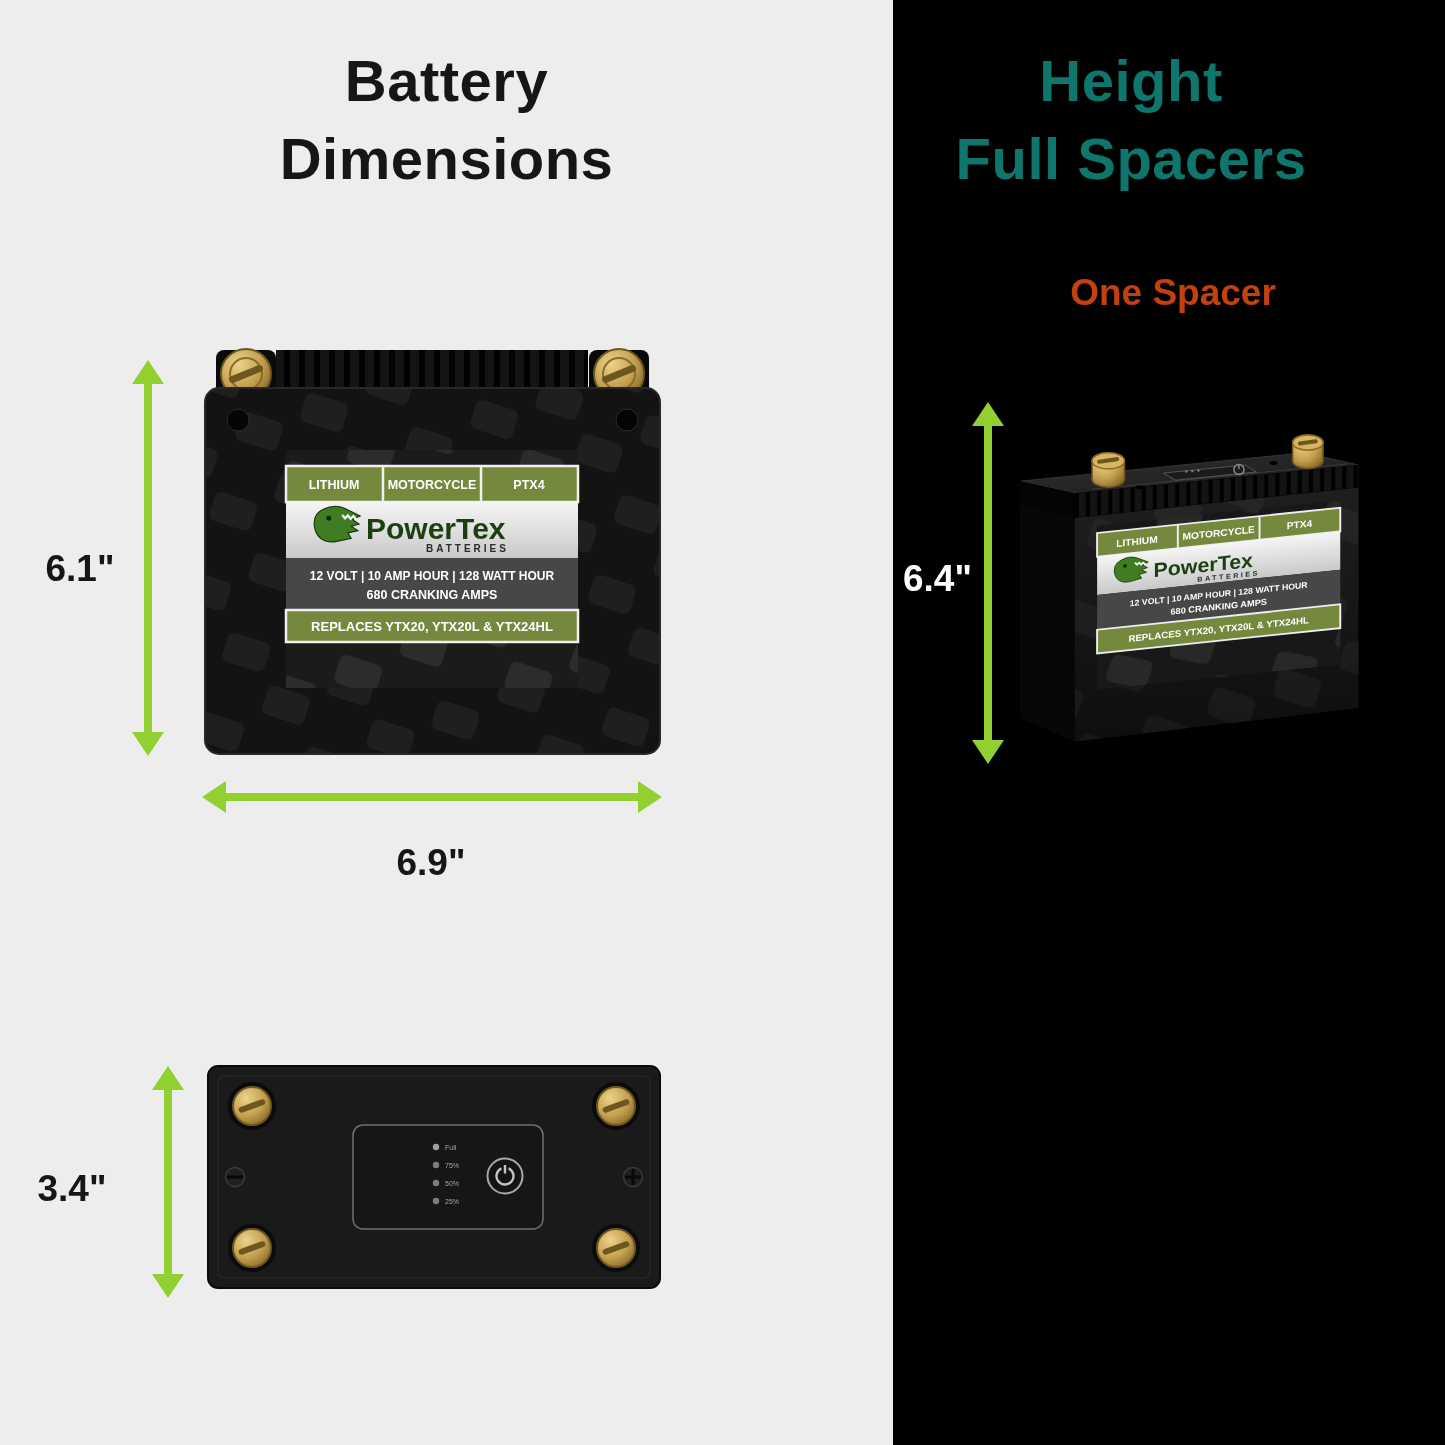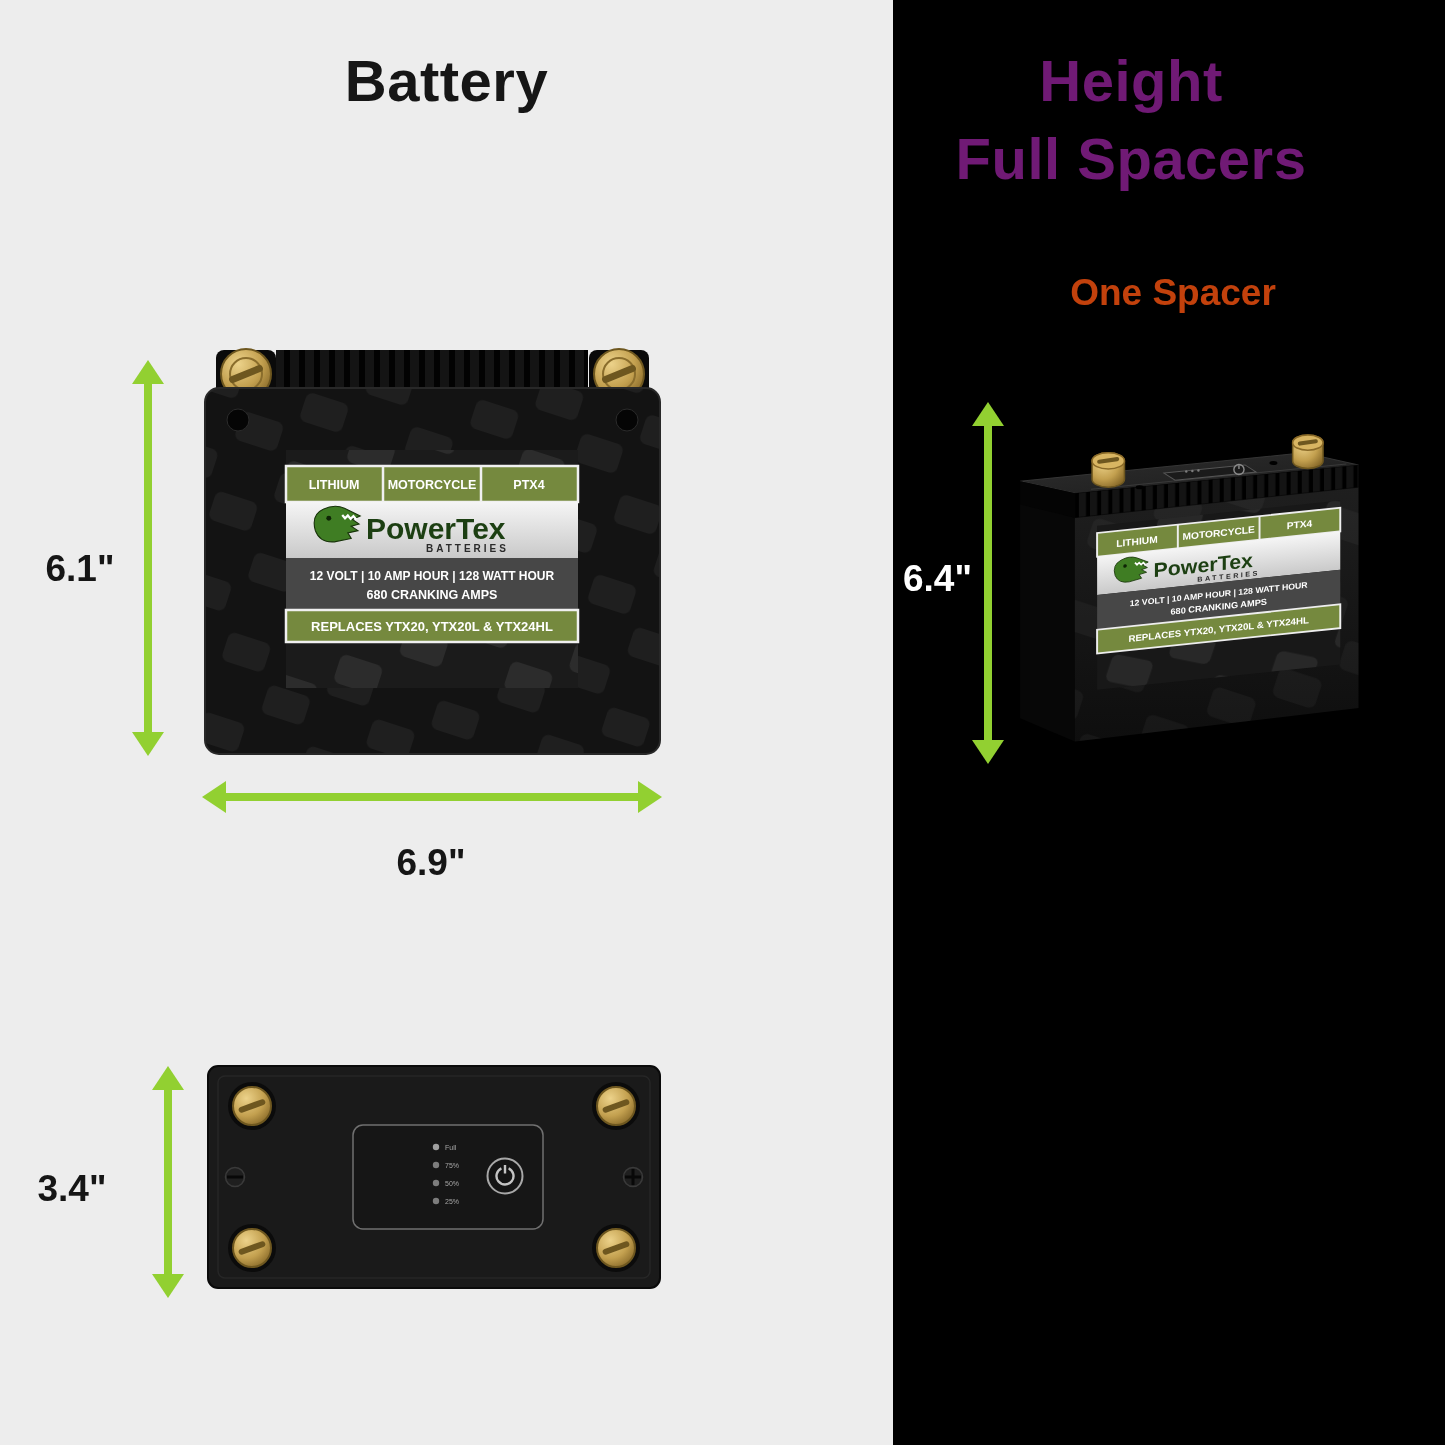--- a/index.html
+++ b/index.html
@@ -3,21 +3,21 @@
 <meta charset="utf-8">
 <style>
   :root { --accent:#92d031; --left-bg:#ededed; --right-bg:#000000; }
   * { margin:0; padding:0; box-sizing:border-box; }
   html,body { background:#fff; }
   body { width:1445px; height:1445px; font-family:"Liberation Sans", sans-serif; }
   .canvas { position:relative; width:1445px; height:1445px; background:var(--left-bg); overflow:hidden; }
   .panel-right { position:absolute; left:893px; top:0; width:552px; height:1445px; background:var(--right-bg); }
   .title { position:absolute; text-align:center; font-weight:bold; font-size:58px; line-height:1.34; letter-spacing:0.5px; color:#161616; }
   .title.left-t { left:0; top:42px; width:893px; }
-  .title.right-t { left:893px; top:42px; width:476px; color:#701a75; }
+  .title.right-t { left:893px; top:42px; width:476px; color:#0f766e; }
   .subtitle { position:absolute; left:897px; top:272px; width:552px; text-align:center; color:#c2410c; font-weight:bold; font-size:37px; }
   .dim-label { position:absolute; font-weight:bold; font-size:37px; color:#161616; text-align:center; }
   .dim-label.light { color:#ffffff; }
   svg.fig { position:absolute; }
   svg text { font-family:"Liberation Sans", sans-serif; font-weight:bold; }
   svg text.t-thin { font-weight:normal; }
   
   .arrow { position:absolute; }
   .arrow-v { width:34px; }
   .arrow-v .shaft { position:absolute; left:13px; top:20px; bottom:20px; width:8px; background:var(--accent); }
@@ -34,20 +34,21 @@
 </style>
 </head>
 <body>
 
 <div class="canvas">
 
   <div class="panel-right"></div>
 
   <h1 class="title left-t">
     <span style="display:block">Battery</span>
+    <span style="display:block">Dimensions</span>
   </h1>
   <h1 class="title right-t">
     <span style="display:block">Height</span>
     <span style="display:block">Full Spacers</span>
   </h1>
   <div class="subtitle">One Spacer</div>
 
   <svg class="fig" style="left:200px; top:348px;" width="465" height="410" viewBox="0 0 465 410">
     <defs>
       <pattern id="ribsA" width="15" height="44" patternUnits="userSpaceOnUse">

